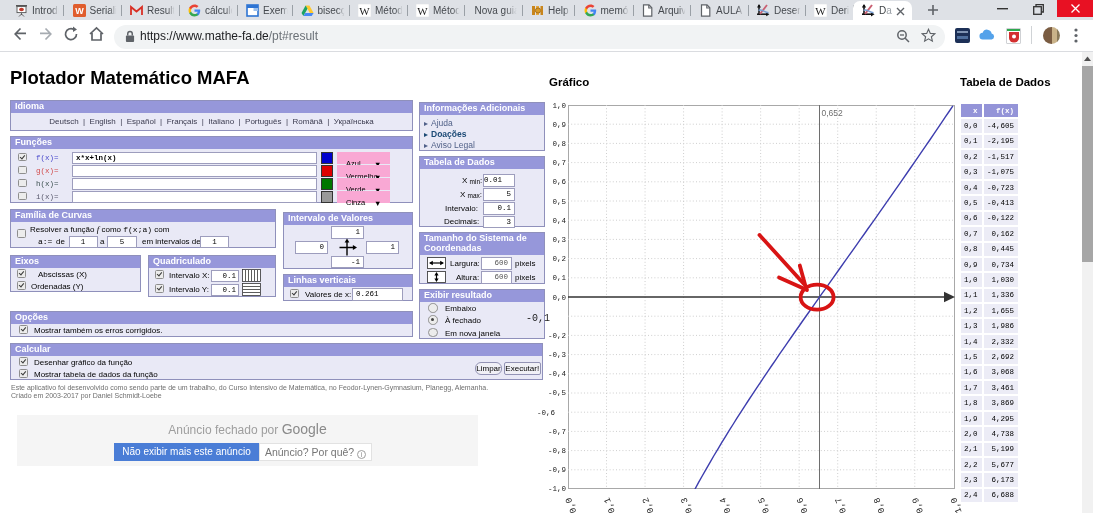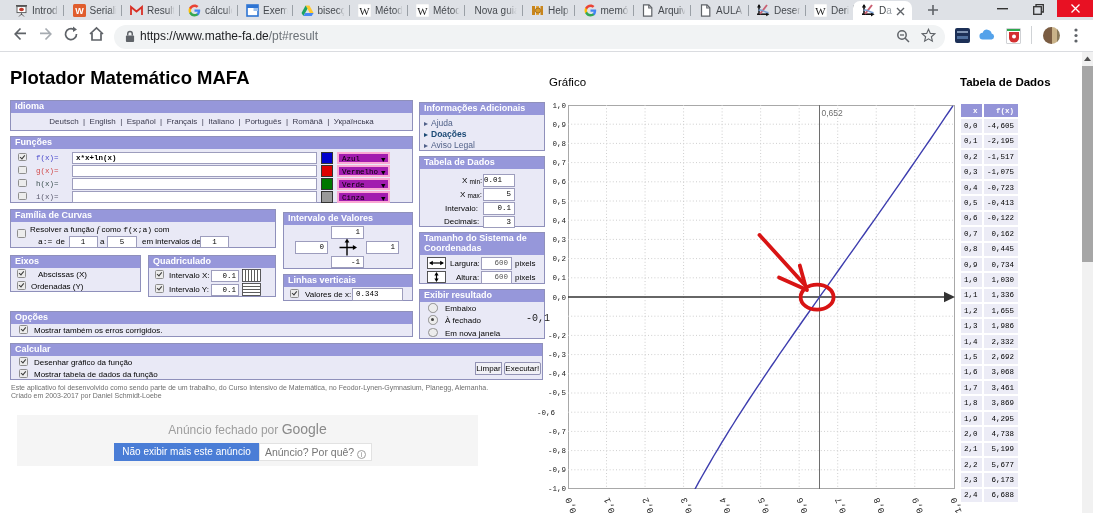--- a/index.html
+++ b/index.html
@@ -22,21 +22,21 @@
 .shead { background:#9697da; color:#fff; font-weight:bold; font-size:9px; padding:1px 4px 1.5px 4px; line-height:9.5px; }
 .mono { font-family:"Liberation Mono",monospace; }
 .inp { position:absolute; background:#fff; border:1px solid #9d9dbd; font-family:"Liberation Mono",monospace; font-size:7.5px; line-height:11px; color:#000; }
 .cb { position:absolute; width:8.5px; height:8.5px; background:#ececec; border:1px solid #8e8e8e; border-radius:1.5px; }
 .cb.ck::after { content:""; position:absolute; left:1px; top:1.2px; width:4.2px; height:2.2px; border-left:1.4px solid #3a3a3a; border-bottom:1.4px solid #3a3a3a; transform:rotate(-50deg); }
 .radio { position:absolute; width:9.5px; height:9.5px; background:#ececec; border:1px solid #909090; border-radius:50%; }
 .radio.sel::after { content:""; position:absolute; left:2.1px; top:2.1px; width:3.4px; height:3.4px; background:#444; border-radius:50%; }
 .lbl { position:absolute; font-size:8px; color:#000; white-space:nowrap; }
 .tri { display:inline-block; width:0; height:0; border-top:2.8px solid transparent; border-bottom:2.8px solid transparent; border-left:4.5px solid #51618a; margin-right:3px; position:relative; top:-0.5px; }
 .icirc { display:inline-block; width:9px; height:9px; border:1px solid #9e9e9e; border-radius:50%; font-size:7px; line-height:8px; color:#8a8a8a; text-align:center; vertical-align:-1px; }
-.ddown { position:absolute; background:#a21caf; border:2px solid #f9a8d4; font-family:Liberation Mono, monospace; font-size:7.5px; color:#000; }
+.ddown { position:absolute; background:#a21caf; border:6px solid #f9a8d4; font-family:Liberation Sans, sans-serif; font-size:7.5px; color:#000; }
 .ddown .ar { position:absolute; right:2.5px; top:1.5px; font-size:7.5px; color:#000; }
 
 #dtable { position:absolute; left:958.5px; top:102px; border-spacing:2px; border-collapse:separate; font-family:"Liberation Mono",monospace; font-size:7.5px; }
 #dtable td { padding:0 4px 0 0; height:13.4px; text-align:right; background:#ececf6; white-space:nowrap; }
 #dtable tr.hd td { background:#9494d8; color:#fff; font-weight:bold; }
 #dtable td.c1 { width:21px; }
 #dtable td.c2 { width:34.5px; }
 </style>
 </head>
 <body>
@@ -340,36 +340,36 @@
   <path d="M10 3 L10 17.5 M2.5 9.5 L16 9.5" stroke="#000" stroke-width="1.4"></path>
   <path d="M10 0.5 L7.6 4.6 L12.4 4.6 Z" fill="#000"></path>
   <path d="M20 9.5 L15.9 7.1 L15.9 11.9 Z" fill="#000"></path>
 </svg>
 
 <div class="sect" style="left:283px;top:274px;width:130px;height:27px">
   <div class="shead">Linhas verticais</div>
 </div>
 <div class="cb ck" style="left:290px;top:289px"></div>
 <div class="lbl" style="left:305px;top:290px">Valores de x:</div>
-<div class="inp" style="left:352px;top:288px;width:51px;height:12.5px;padding-left:3px">0.343</div>
+<div class="inp" style="left:352px;top:288px;width:51px;height:12.5px;padding-left:3px">0.261</div>
 
 <div class="sect" style="left:10px;top:311px;width:403px;height:26px">
   <div class="shead">Opções</div>
 </div>
 <div class="cb ck" style="left:19px;top:325px"></div>
 <div class="lbl" style="left:34px;top:326px">Mostrar também os erros corrigidos.</div>
 
 <div class="sect" style="left:10px;top:343px;width:533px;height:37px">
   <div class="shead">Calcular</div>
 </div>
 <div class="cb ck" style="left:19px;top:357px"></div>
 <div class="lbl" style="left:34px;top:358px">Desenhar gráfico da função</div>
 <div class="cb ck" style="left:19px;top:369px"></div>
 <div class="lbl" style="left:34px;top:370px">Mostrar tabela de dados da função</div>
-<div class="abs" style="left:475px;top:362px;width:27px;height:13px;background:#f0f0f6;border:1px solid #9393b5;border-radius:0;font-size:8px;text-align:center;line-height:11px;color:#000">Limpar</div>
+<div class="abs" style="left:475px;top:362px;width:27px;height:13px;background:#f0f0f6;border:1px solid #9393b5;border-radius:6px;font-size:8px;text-align:center;line-height:11px;color:#000">Limpar</div>
 <div class="abs" style="left:504px;top:362px;width:36.5px;height:13px;background:#f0f0f6;border:1px solid #9393b5;border-radius:2px;font-size:8px;text-align:center;line-height:11px;color:#000">Executar!</div>
 
 <div class="abs" style="left:11px;top:384px;font-size:7px;color:#6e6e6e;line-height:7.5px">Este aplicativo foi desenvolvido como sendo parte de um trabalho, do Curso Intensivo de Matemática, no Feodor-Lynen-Gymnasium, Planegg, Alemanha.<br>Criado em 2003-2017 por Daniel Schmidt-Loebe</div>
 
 <div class="abs" style="left:17px;top:415px;width:461px;height:51px;background:#f5f5f5"></div>
 <div class="abs" style="left:17px;top:421px;width:461px;text-align:center;font-size:12px;color:#9e9e9e">Anúncio fechado por <span style="color:#8a8a8a;font-size:14px">Google</span></div>
 <div class="abs" style="left:114px;top:443px;width:145px;height:18px;background:#4a7dd6;color:#fff;font-size:10px;text-align:center;line-height:18px">Não exibir mais este anúncio</div>
 <div class="abs" style="left:259px;top:443px;width:113px;height:18px;background:#fff;border:1px solid #e2e2e2;color:#757575;font-size:10.5px;text-align:center;line-height:16px">Anúncio? Por quê? <span class="icirc">i</span></div>
 
 <div class="sect" style="left:419px;top:102px;width:126px;height:49px">
@@ -414,21 +414,21 @@
 <div class="sect" style="left:419px;top:289px;width:126px;height:50px">
   <div class="shead">Exibir resultado</div>
 </div>
 <div class="radio" style="left:428px;top:303px"></div>
 <div class="lbl" style="left:445px;top:304px">Embaixo</div>
 <div class="radio sel" style="left:428px;top:315px"></div>
 <div class="lbl" style="left:445px;top:316px">À fechado</div>
 <div class="radio" style="left:428px;top:327.5px"></div>
 <div class="lbl" style="left:445px;top:328.5px">Em nova janela</div>
 
-<div class="abs" style="left:549px;top:76px;font-size:11.5px;font-weight:normal">Gráfico</div>
+<div class="abs" style="left:549px;top:76px;font-size:11.5px;font-weight:bold">Gráfico</div>
 <div class="abs" style="left:960px;top:76px;font-size:11.5px;font-weight:bold">Tabela de Dados</div>
 
 <div id="plotlabels">
       <div class="abs mono" style="left:526px;top:101.7px;width:40px;font-size:7.5px;color:#222;text-align:right">1,0</div>
       <div class="abs mono" style="left:526px;top:120.88000000000001px;width:40px;font-size:7.5px;color:#222;text-align:right">0,9</div>
       <div class="abs mono" style="left:526px;top:140.06px;width:40px;font-size:7.5px;color:#222;text-align:right">0,8</div>
       <div class="abs mono" style="left:526px;top:159.23999999999998px;width:40px;font-size:7.5px;color:#222;text-align:right">0,7</div>
       <div class="abs mono" style="left:526px;top:178.42px;width:40px;font-size:7.5px;color:#222;text-align:right">0,6</div>
       <div class="abs mono" style="left:526px;top:197.6px;width:40px;font-size:7.5px;color:#222;text-align:right">0,5</div>
       <div class="abs mono" style="left:526px;top:216.77999999999997px;width:40px;font-size:7.5px;color:#222;text-align:right">0,4</div>

